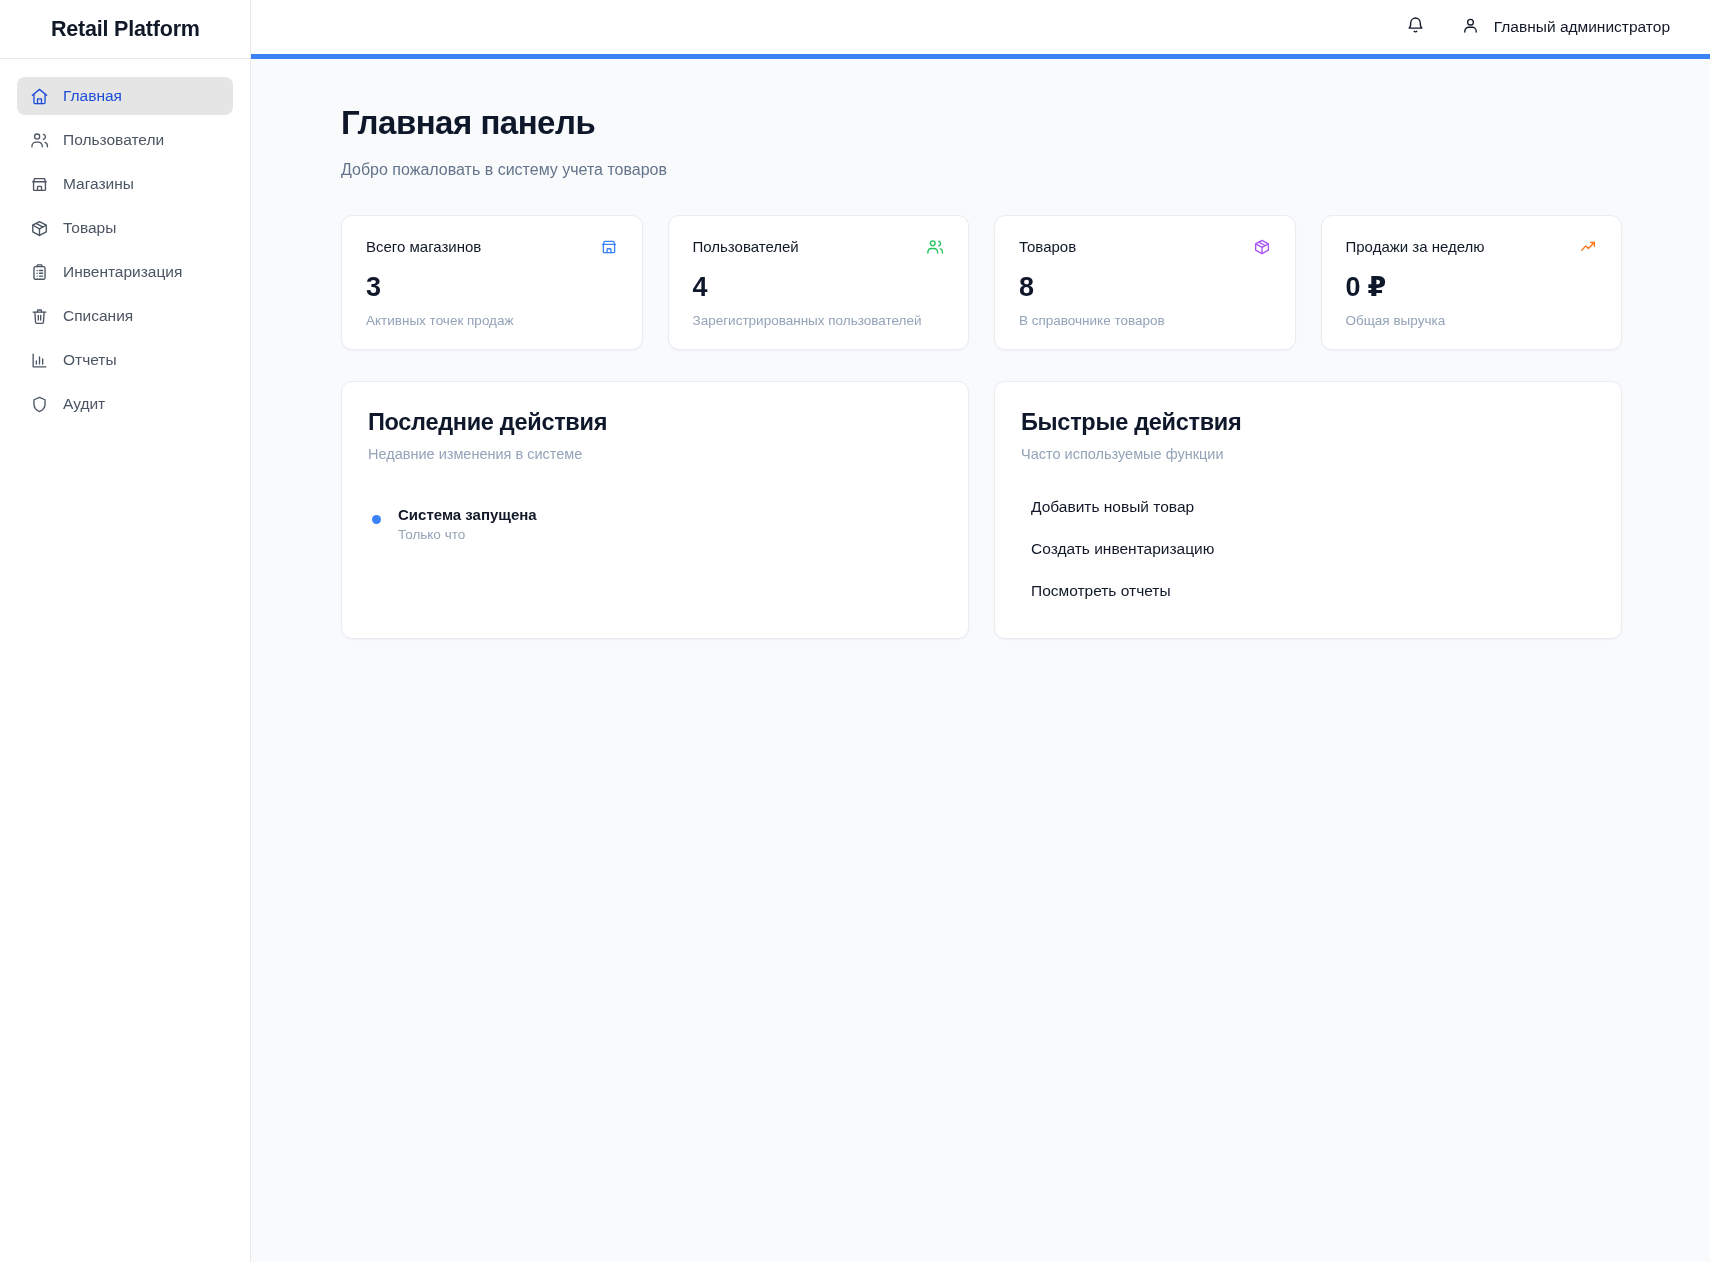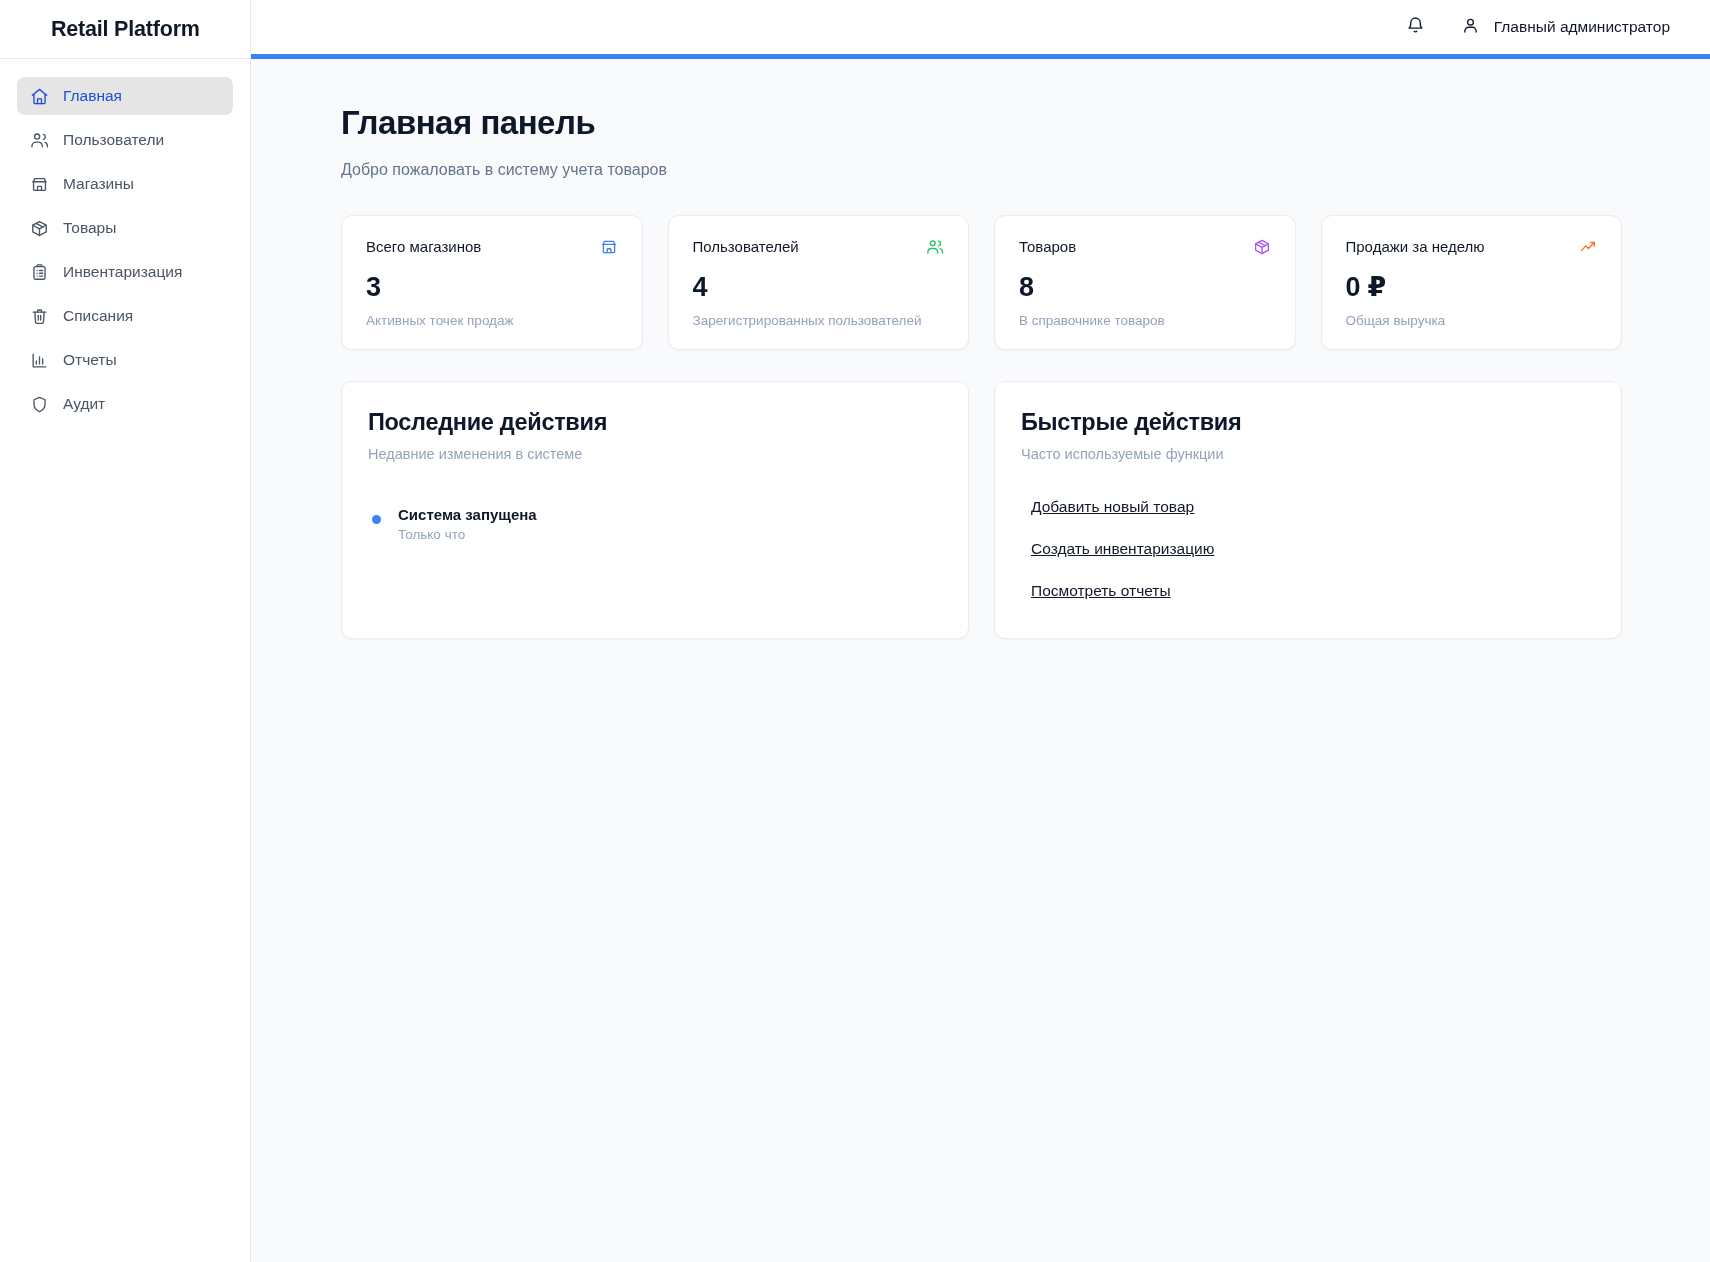--- a/index.html
+++ b/index.html
@@ -298,21 +298,20 @@
   .activity-time {
     font-size: 13.5px;
     color: #94a3b8;
   }
 
   .quick-list {
     margin-top: 24px;
     display: flex;
     flex-direction: column;
     gap: 0;
-    text-decoration: underline;
   }
 
   .quick-item {
     font-size: 15.5px;
     color: #111827;
     padding: 12px 10px;
     border-radius: 8px;
     cursor: pointer;
     user-select: none;
   }

